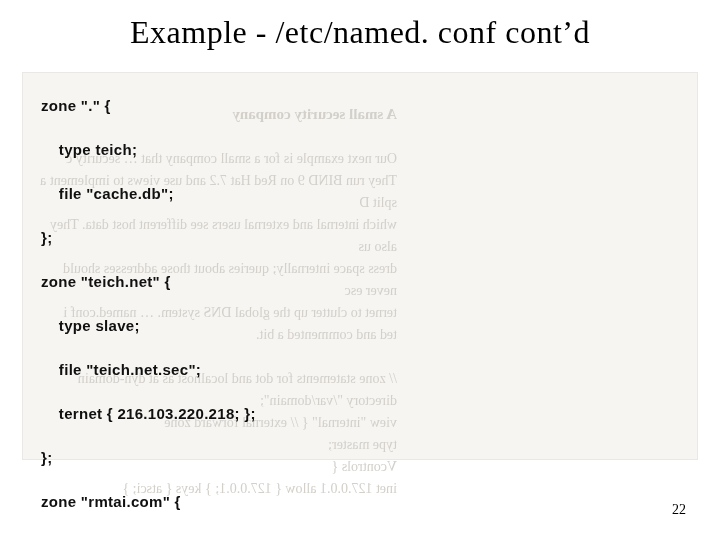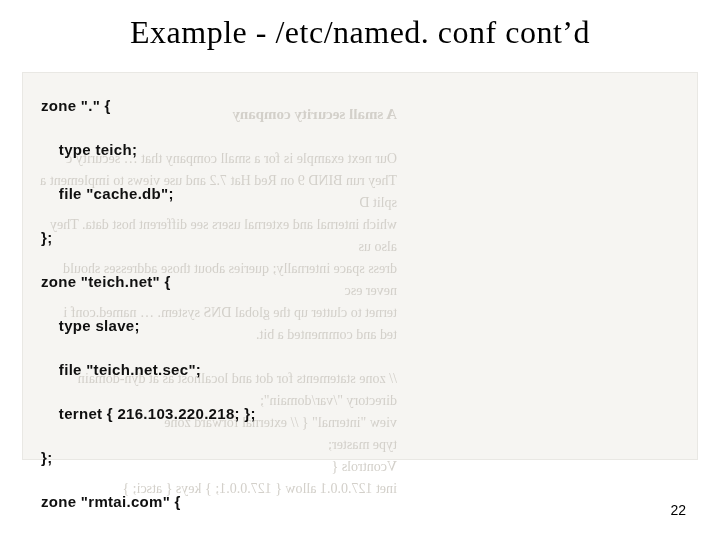--- a/index.html
+++ b/index.html
@@ -68,21 +68,21 @@
     font-weight: 600;
     white-space: pre;
     letter-spacing: 0.3px;
     filter: contrast(105%);
   }
   .chunk { display: block; }
   .pagenum {
     position: absolute;
     bottom: 22px;
     right: 34px;
-    font-family: Liberation Sans, sans-serif;
+    font-family: Liberation Serif, serif;
     font-size: 14px;
     color: #000;
   }
 </style>
 </head>
 <body>
 
 <div class="slide">
 
   <div class="title">Example - /etc/named. conf cont’d</div>

